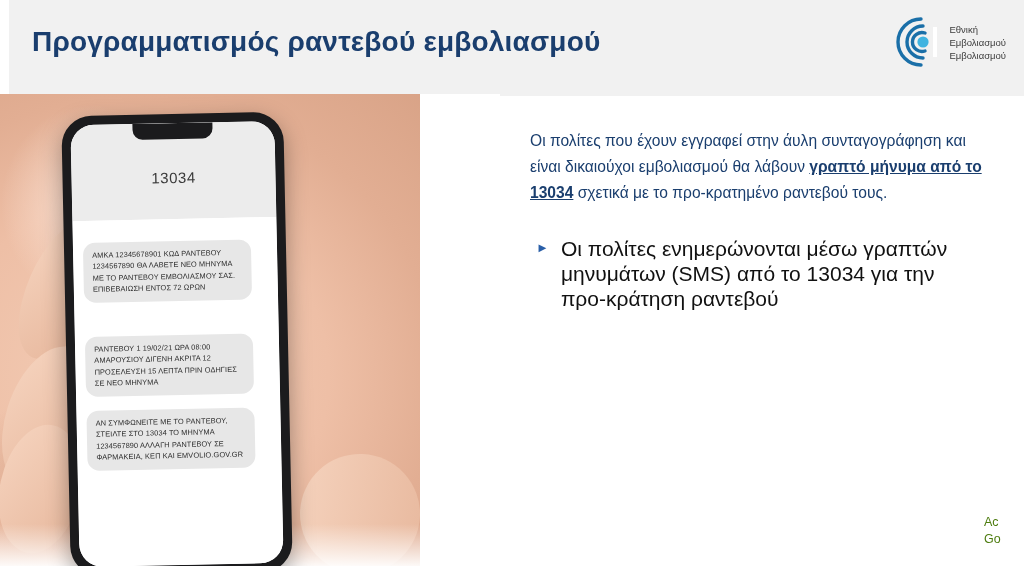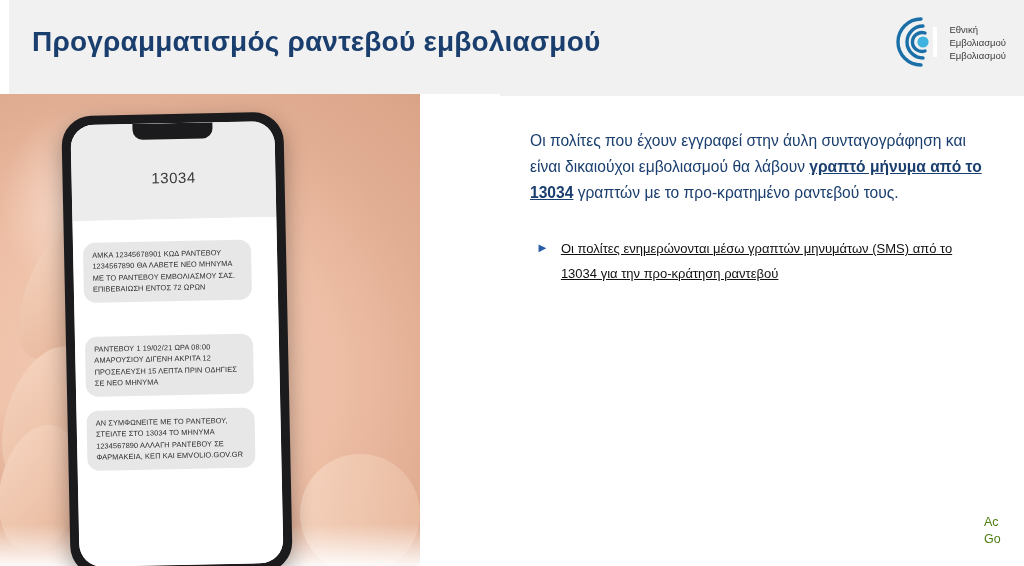--- a/index.html
+++ b/index.html
@@ -236,25 +236,24 @@
     gap: 12px;
     padding-left: 6px;
   }
   .bullet-marker {
     color: #2a5fa8;
     font-size: 13px;
     line-height: 24px;
     flex: 0 0 auto;
   }
   .bullet-text {
-    font-size: 13px;
+    font-size: 21px;
     line-height: 25px;
     color: #111111;
     max-width: 400px;
-    text-decoration: underline;
   }
 
   
   .watermark {
     position: absolute;
     right: 6px;
     bottom: 18px;
     text-align: left;
     font-size: 12.5px;
     line-height: 17px;
@@ -311,21 +310,21 @@
       <div class="bubbles">
         <div class="bubble bubble-1">ΑΜΚΑ 12345678901 ΚΩΔ ΡΑΝΤΕΒΟΥ 1234567890 ΘΑ ΛΑΒΕΤΕ ΝΕΟ ΜΗΝΥΜΑ ΜΕ ΤΟ ΡΑΝΤΕΒΟΥ ΕΜΒΟΛΙΑΣΜΟΥ ΣΑΣ. ΕΠΙΒΕΒΑΙΩΣΗ ΕΝΤΟΣ 72 ΩΡΩΝ</div>
         <div class="bubble bubble-2">ΡΑΝΤΕΒΟΥ 1 19/02/21 ΩΡΑ 08:00 ΑΜΑΡΟΥΣΙΟΥ ΔΙΓΕΝΗ ΑΚΡΙΤΑ 12 ΠΡΟΣΕΛΕΥΣΗ 15 ΛΕΠΤΑ ΠΡΙΝ ΟΔΗΓΙΕΣ ΣΕ ΝΕΟ ΜΗΝΥΜΑ</div>
         <div class="bubble bubble-3">ΑΝ ΣΥΜΦΩΝΕΙΤΕ ΜΕ ΤΟ ΡΑΝΤΕΒΟΥ, ΣΤΕΙΛΤΕ ΣΤΟ 13034 ΤΟ ΜΗΝΥΜΑ 1234567890 ΑΛΛΑΓΗ ΡΑΝΤΕΒΟΥ ΣΕ ΦΑΡΜΑΚΕΙΑ, ΚΕΠ ΚΑΙ EMVOLIO.GOV.GR</div>
       </div>
     </div>
   </div>
 </div>
 
 <div class="content-right">
-  <p class="lead-paragraph"><span>Οι πολίτες που έχουν εγγραφεί στην άυλη συνταγογράφηση και είναι δικαιούχοι εμβολιασμού θα λάβουν </span><span class="highlight">γραπτό μήνυμα από το 13034</span><span> γραπτών με το προ-κρατημένο ραντεβού τους.</span></p>
+  <p class="lead-paragraph"><span>Οι πολίτες που έχουν εγγραφεί στην άυλη συνταγογράφηση και είναι δικαιούχοι εμβολιασμού θα λάβουν </span><span class="highlight">γραπτό μήνυμα από το 13034</span><span> σχετικά με το προ-κρατημένο ραντεβού τους.</span></p>
 
   <div class="bullet-row">
     <span class="bullet-marker">►</span>
     <span class="bullet-text">Οι πολίτες ενημερώνονται μέσω γραπτών μηνυμάτων (SMS) από το 13034 για την προ-κράτηση ραντεβού</span>
   </div>
 </div>
 
 <div class="watermark">
   <div>Ac</div>
   <div>Go</div>

